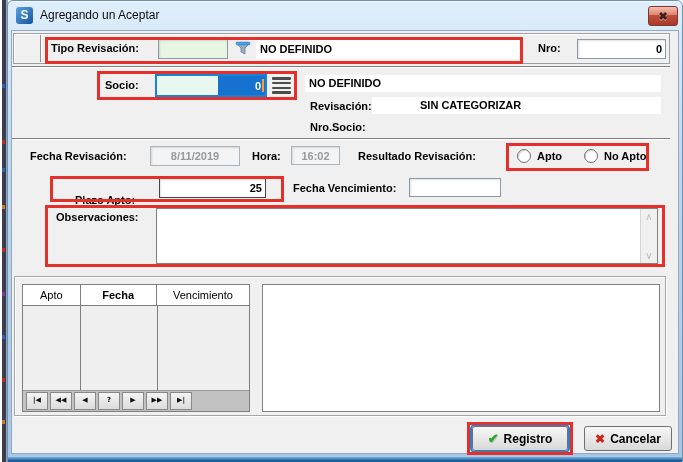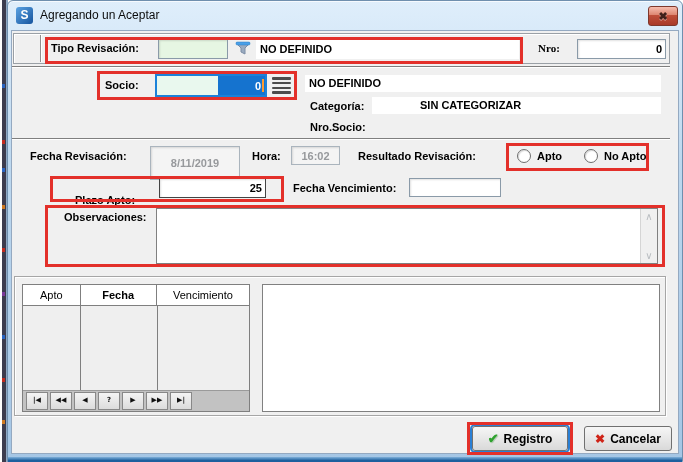--- a/index.html
+++ b/index.html
@@ -121,67 +121,67 @@
   <div class="abs top-divider"></div>
   <div class="abs lbl" style="left:51px;top:42px;">Tipo Revisación:</div>
   <input class="abs field" style="left: 158px; top: 39px; width: 70px; height: 20px; background: rgb(230, 246, 227);" value="">
   <div class="abs" style="left:235px;top:41px;width:16px;height:15px;cursor:pointer;">
     <svg width="16" height="15" viewBox="0 0 16 15">
       <polygon points="1,2 15,2 10,7 10,13 6,11 6,7" fill="#9aabc0" stroke="#7c8ea6" stroke-width="1"></polygon>
       <rect x="1" y="1" width="14" height="3" rx="1.2" fill="#49a0e8" stroke="#2f7fc4" stroke-width="0.5"></rect>
     </svg>
   </div>
   <div class="abs white-strip" style="left:256px;top:39px;width:263px;height:20px;line-height:20px;">NO DEFINIDO</div>
-  <div class="abs lbl" style="left:538px;top:42px;font-family:Liberation Serif, serif;">Nro:</div>
+  <div class="abs lbl" style="left:538px;top:42px;">Nro:</div>
   <input class="abs field" style="left: 577px; top: 39px; width: 89px; height: 20px; text-align: right;" value="0">
 
   <div class="abs sep" style="left:12px;top:66px;width:658px;"></div>
 
   <div class="abs lbl" style="left:105px;top:79px;">Socio:</div>
   <div class="abs socio-input">
     <span class="socio-unsel"></span>
     <span class="socio-sel">
         <span>0</span>
         <span class="caret"></span>
       </span>
   </div>
   <div class="abs menu-icon">
       <i></i>
       <i></i>
       <i></i>
       <i></i>
     </div>
   <div class="abs white-strip" style="left:305px;top:75px;width:356px;height:17px;">NO DEFINIDO</div>
-  <div class="abs lbl" style="left:310px;top:100px;">Categoría:</div>
+  <div class="abs lbl" style="left:310px;top:100px;">Revisación:</div>
   <div class="abs white-strip" style="left:372px;top:97px;width:289px;height:17px;padding-left:48px;">SIN CATEGORIZAR</div>
   <div class="abs lbl" style="left:310px;top:121px;">Nro.Socio:</div>
   <div class="abs" style="left:378px;top:121px;font-size:11px;"></div>
 
   <div class="abs sep" style="left:12px;top:138px;width:658px;"></div>
 
   <div class="abs lbl" style="left:30px;top:150px;">Fecha Revisación:</div>
-  <input class="abs field disabled-field" style="left: 150px; top: 146px; width: 90px; height: 34px;" value="8/11/2019">
+  <input class="abs field disabled-field" style="left: 150px; top: 146px; width: 90px; height: 20px;" value="8/11/2019">
   <div class="abs lbl" style="left:252px;top:150px;">Hora:</div>
   <input class="abs field disabled-field" style="left: 291px; top: 146px; width: 49px; height: 19px;" value="16:02">
   <div class="abs lbl" style="left:358px;top:150px;">Resultado Revisación:</div>
   <div class="abs radio-group" style="left:517px;top:149px;">
     <span class="radio-circle"></span>
     <span class="lbl">Apto</span>
   </div>
   <div class="abs radio-group" style="left:584px;top:149px;">
     <span class="radio-circle"></span>
     <span class="lbl">No Apto</span>
   </div>
 
   <div class="abs lbl" style="left:75px;top:182px;margin-top:12px;">Plazo Apto:</div>
   <input class="abs field" style="left: 159px; top: 178px; width: 107px; height: 20px; text-align: right; border-color: rgb(68, 68, 68); padding-left: 34px;" value="25">
   <div class="abs lbl" style="left:293px;top:182px;">Fecha Vencimiento:</div>
   <input class="abs field" style="left: 409px; top: 178px; width: 92px; height: 19px;" value="">
 
-  <div class="abs lbl" style="left:64px;top:211px;">Observaciones:</div>
+  <div class="abs lbl" style="left:56px;top:211px;">Observaciones:</div>
   <div class="abs obs-box">
     <div class="obs-text"></div>
     <div class="scrollcol">
       <div class="scroll-arrow">∧</div>
       <div class="scroll-arrow">∨</div>
     </div>
   </div>
 
   <div class="abs fieldset"></div>
 

